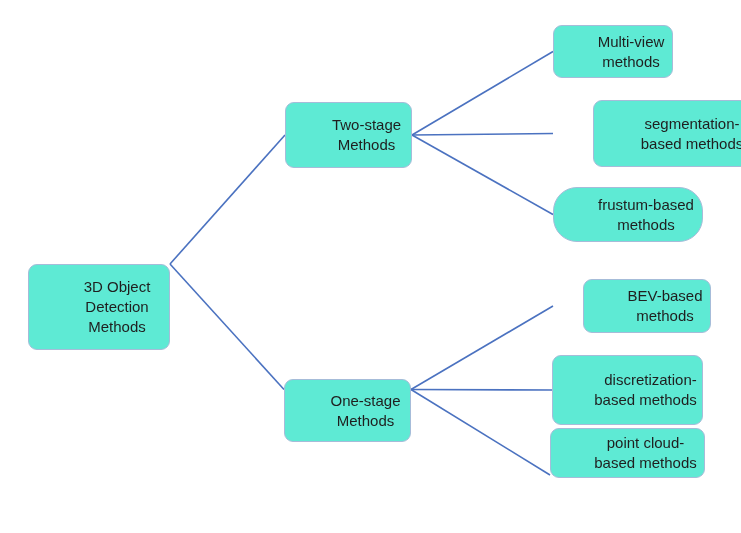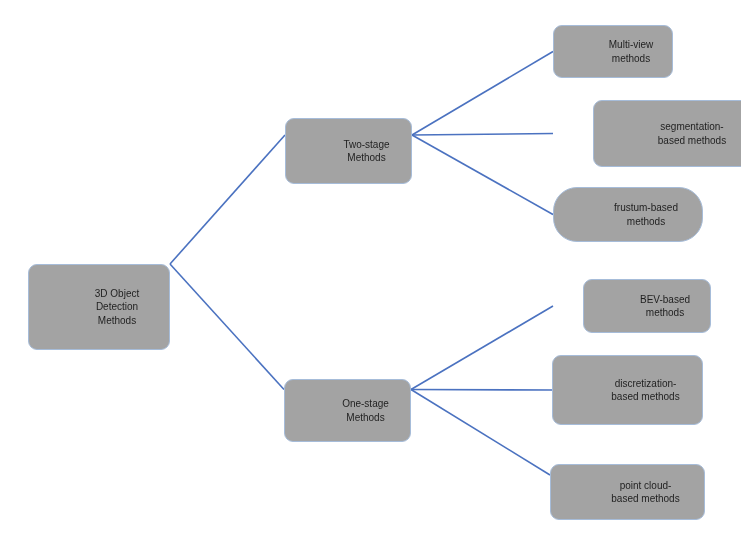--- a/index.html
+++ b/index.html
@@ -19,29 +19,29 @@
     position: absolute;
     left: 0;
     top: 0;
     width: 741px;
     height: 533px;
     pointer-events: none;
   }
   .node {
     position: absolute;
     box-sizing: border-box;
-    background: #a3a3a3;
+    background: #5eead4;
     border: 1.6px solid #a6bcd9;
     border-radius: 9px;
     display: flex;
     align-items: center;
     justify-content: center;
     text-align: center;
     color: #1f1f1f;
-    font-size: 10px;
+    font-size: 15px;
     line-height: 1.32;
     white-space: pre-line;
     padding-left: 36px;
   }
 </style>
 </head>
 <body>
 
 <div id="canvas">
 
@@ -55,21 +55,21 @@
       <line x1="411" y1="389.5" x2="552" y2="390" stroke="#4b72c0" stroke-width="1.6"></line>
       <line x1="411" y1="389.5" x2="550" y2="475" stroke="#4b72c0" stroke-width="1.6"></line>
     </svg>
 
   <div class="node" id="node-root" style="left:28px; top:221px; width:142px; height:86px;margin-top:43px;">
     <span>3D Object
 Detection
 Methods</span>
   </div>
 
-  <div class="node" id="node-two-stage" style="left:285px; top:102px; width:127px; height:66px;margin-top:16px;">
+  <div class="node" id="node-two-stage" style="left:285px; top:102px; width:127px; height:66px;">
     <span>Two-stage
 Methods</span>
   </div>
 
   <div class="node" id="node-one-stage" style="left:284px; top:358px; width:127px; height:63px;margin-top:21px;">
     <span>One-stage
 Methods</span>
   </div>
 
   <div class="node" id="node-multi-view" style="left:553px; top:25px; width:120px; height:53px;">
@@ -85,23 +85,23 @@
   <div class="node" id="node-frustum-based" style="left:553px; top:187px; width:150px; height:55px;border-radius:24px;">
     <span>frustum-based
 methods</span>
   </div>
 
   <div class="node" id="node-bev-based" style="left:583px; top:279px; width:128px; height:54px;">
     <span>BEV-based
 methods</span>
   </div>
 
-  <div class="node" id="node-discretization-based" style="left:552px; top:355px; width:151px; height:70px;">
+  <div class="node" id="node-discretization-based" style="left:552px; top:355px; width:151px; height:70px;text-align:right;">
     <span>discretization-
 based methods</span>
   </div>
 
-  <div class="node" id="node-point-cloud-based" style="left:550px; top:464px; width:155px; height:56px;">
+  <div class="node" id="node-point-cloud-based" style="left:550px; top:428px; width:155px; height:50px;">
     <span>point cloud-
 based methods</span>
   </div>
 
 </div>
 
 </body></html>

